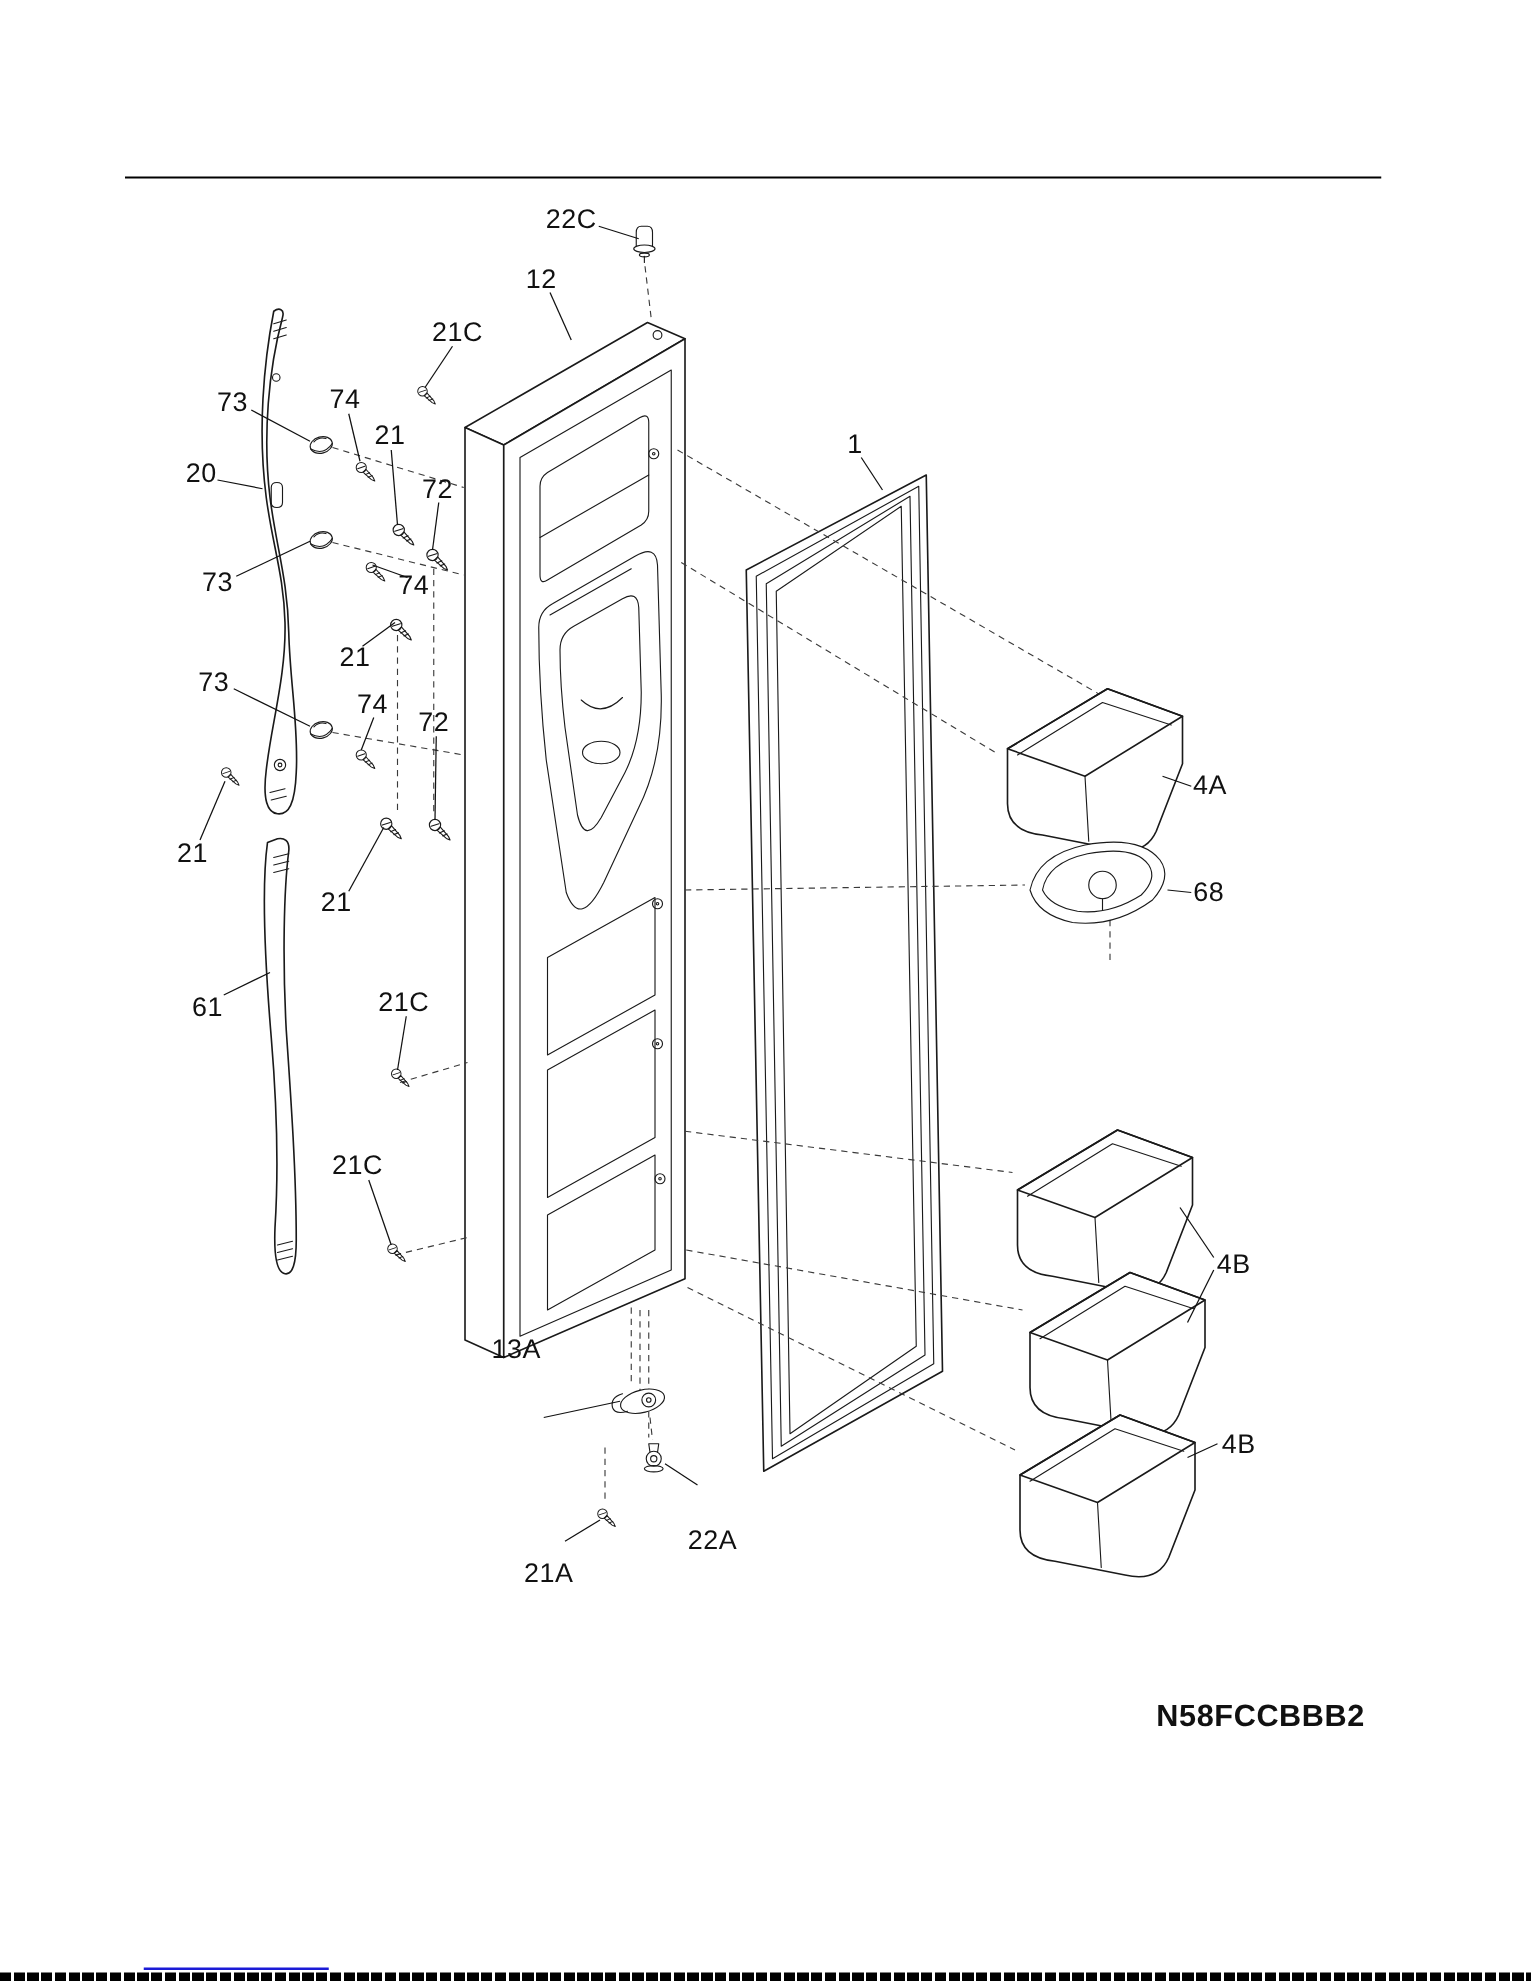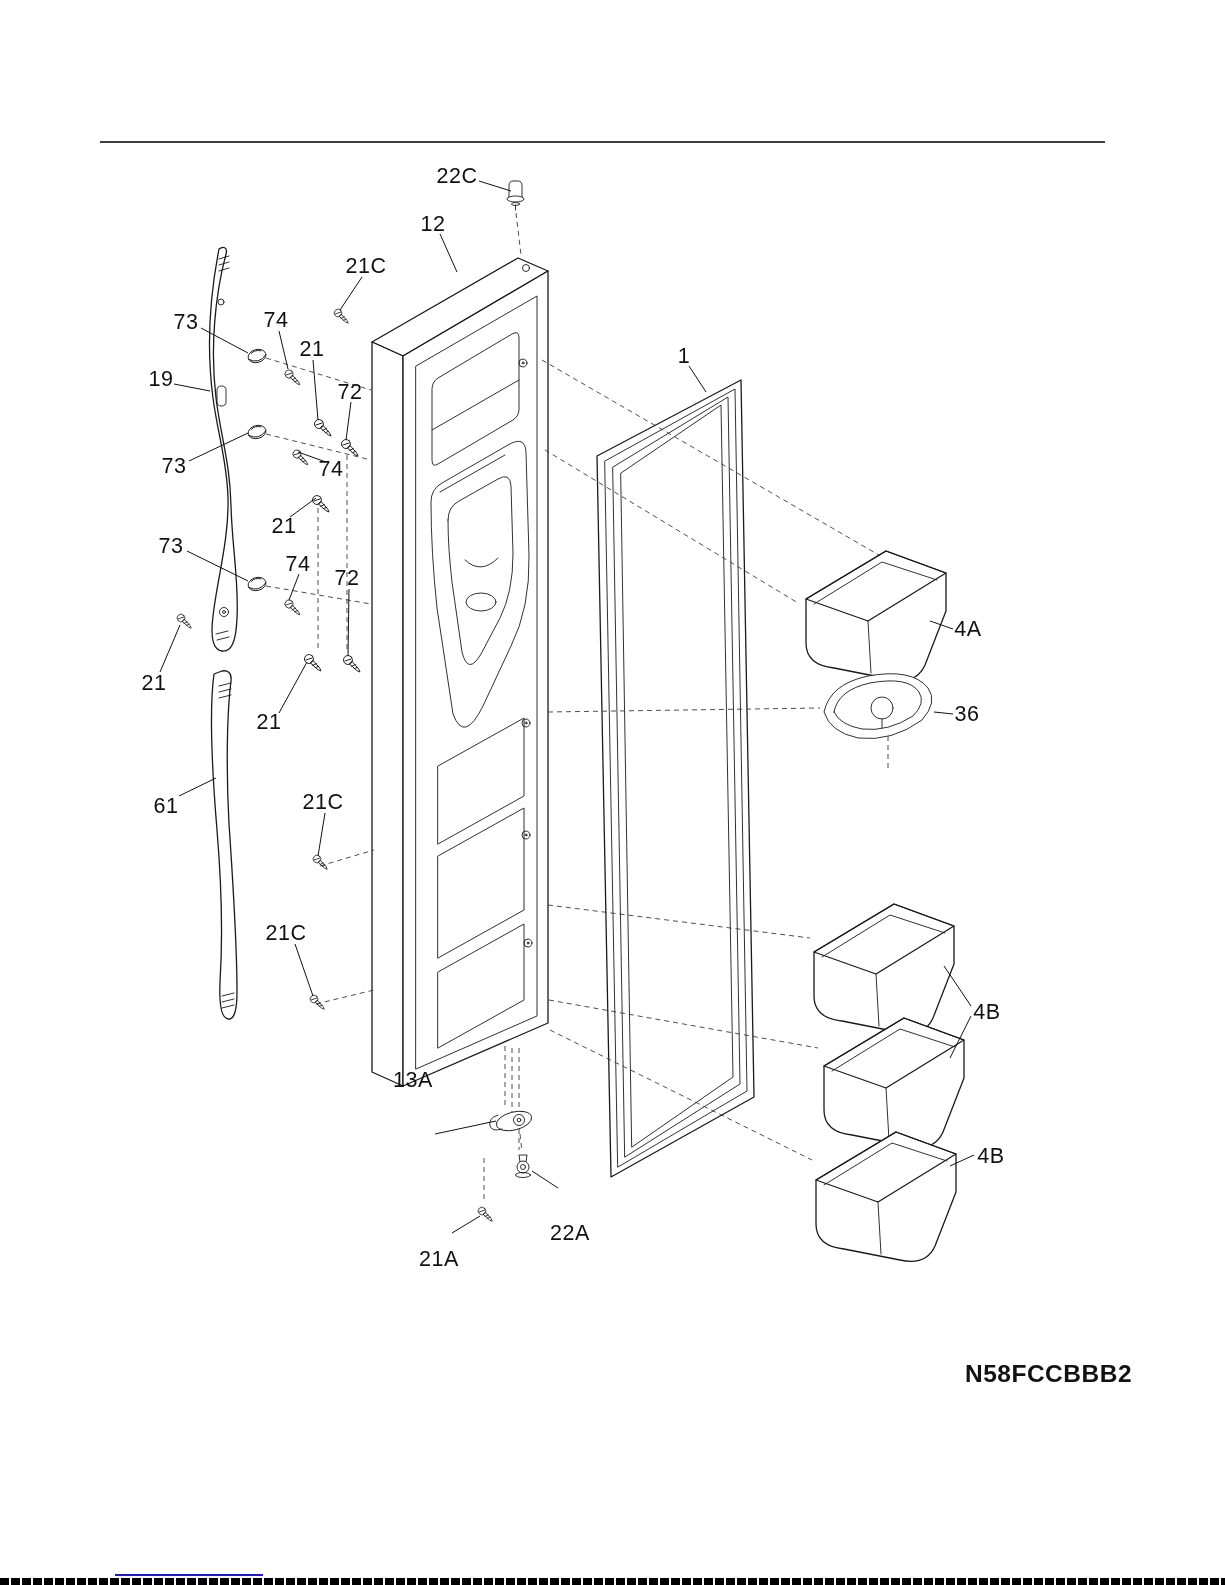--- a/index.html
+++ b/index.html
@@ -14,21 +14,21 @@
   .thinf{fill:#ffffff;stroke:#1a1a1a;stroke-width:0.9;stroke-linejoin:round;}
   .dash{fill:none;stroke:#3a3a3a;stroke-width:0.9;stroke-dasharray:5 4;}
   .leader{stroke:#111;stroke-width:1;fill:none;}
   .rule{stroke:#000;stroke-width:1.6;}
   .callout{
     position:absolute;transform:translate(-50%,-50%);
     font-size:21.5px;letter-spacing:.5px;white-space:nowrap;color:#111;
   }
   .model{
     position:absolute;left:925px;top:1360px;font-size:24.5px;font-weight:700;
-    letter-spacing:.5px;color:#111;margin-left:40px;
+    letter-spacing:.5px;color:#111;
   }
   .footer-blue{position:absolute;left:115px;top:1574px;width:148px;height:2px;background:#1b1bd6;}
   .footer-band{
     position:absolute;left:0;top:1578px;width:1225px;height:7px;
     background:repeating-linear-gradient(90deg,#000 0 9px,#fff 9px 11px);
   }
 </style>
 </head>
 <body>
 
@@ -235,34 +235,34 @@
       <line class="leader" x1="452" y1="1233" x2="480" y2="1216"></line>
       <line class="leader" x1="974" y1="1155" x2="950" y2="1166"></line>
     </g>
   </svg>
 
   <div class="callout" style="left:457px;top:176px">22C</div>
   <div class="callout" style="left:433px;top:224px">12</div>
   <div class="callout" style="left:366px;top:266px">21C</div>
   <div class="callout" style="left:186px;top:322px">73</div>
   <div class="callout" style="left:276px;top:320px">74</div>
-  <div class="callout" style="left:161px;top:379px">19</div>
+  <div class="callout" style="left:161px;top:379px">20</div>
   <div class="callout" style="left:312px;top:349px">21</div>
   <div class="callout" style="left:350px;top:392px">72</div>
   <div class="callout" style="left:174px;top:466px">73</div>
   <div class="callout" style="left:331px;top:469px">74</div>
   <div class="callout" style="left:284px;top:526px">21</div>
   <div class="callout" style="left:171px;top:546px">73</div>
   <div class="callout" style="left:298px;top:564px">74</div>
   <div class="callout" style="left:347px;top:578px">72</div>
   <div class="callout" style="left:154px;top:683px">21</div>
   <div class="callout" style="left:269px;top:722px">21</div>
   <div class="callout" style="left:684px;top:356px">1</div>
   <div class="callout" style="left:968px;top:629px">4A</div>
-  <div class="callout" style="left:967px;top:714px">36</div>
+  <div class="callout" style="left:967px;top:714px">68</div>
   <div class="callout" style="left:166px;top:806px">61</div>
   <div class="callout" style="left:323px;top:802px">21C</div>
   <div class="callout" style="left:286px;top:933px">21C</div>
   <div class="callout" style="left:987px;top:1012px">4B</div>
   <div class="callout" style="left:413px;top:1080px">13A</div>
   <div class="callout" style="left:570px;top:1233px">22A</div>
   <div class="callout" style="left:439px;top:1259px">21A</div>
   <div class="callout" style="left:991px;top:1156px">4B</div>
 
   <div class="model">N58FCCBBB2</div>

